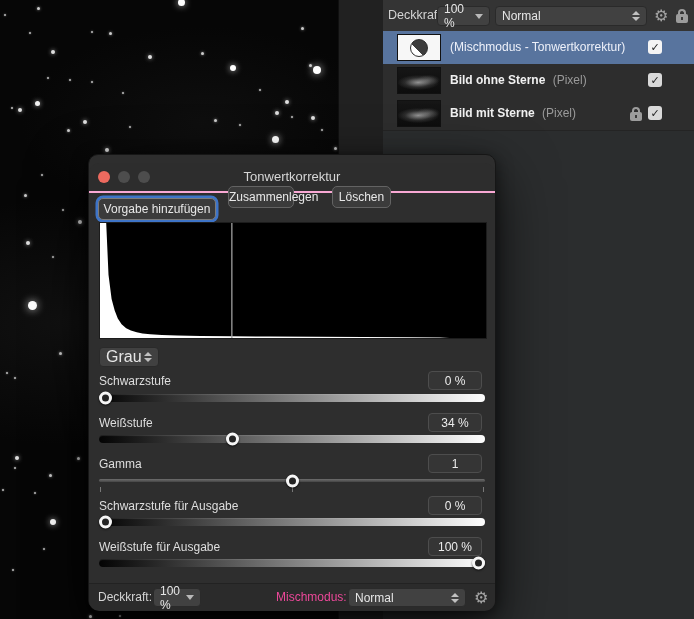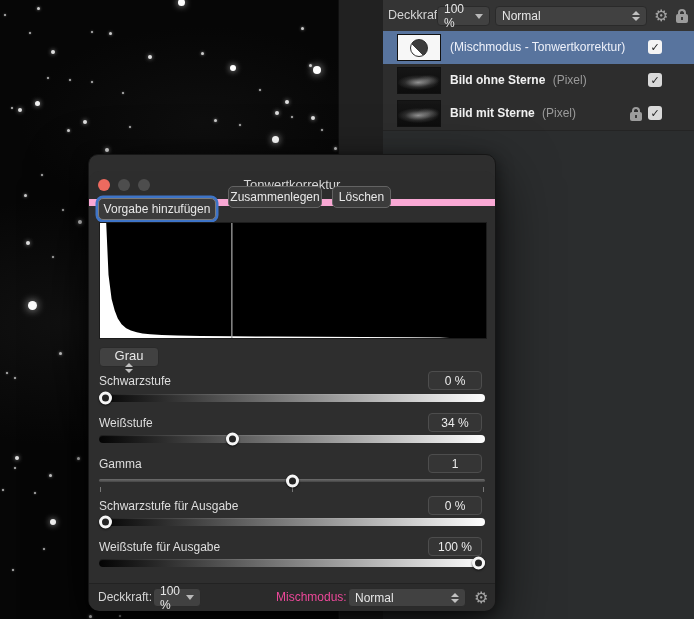--- a/index.html
+++ b/index.html
@@ -45,28 +45,28 @@
   .layer-label{position:absolute;left:67px;top:0;line-height:33px;white-space:nowrap;}
   .lname{font-weight:bold;color:#f1f1f1;}
   .ltype{color:#9a9a9a;margin-left:4px;}
   .checkbox{position:absolute;width:14px;height:14px;top:9px;border-radius:3px;background:#d9d9d9;
       color:#1c1c1c;font-size:11px;line-height:14px;text-align:center;font-weight:bold;}
   .checkbox.bright{background:#f4f4f4;}
 
   
   #dialog{left:88px;top:154px;width:408px;height:456px;background:#2e2e2e;border-radius:10px;
       box-shadow:0 22px 60px rgba(0,0,0,.7),0 4px 16px rgba(0,0,0,.55);border:1px solid #161616;box-sizing:border-box;}
-  #dlg-titlebar{left:0;top:16px;width:100%;height:28px;border-bottom:7px solid #f9a8d4;background:#2d2d2d;border-radius:10px 10px 0 0;}
+  #dlg-titlebar{left:0;top:8px;width:100%;height:28px;border-bottom:2px solid #f9a8d4;background:#2d2d2d;border-radius:10px 10px 0 0;}
   .traffic{position:absolute;top:8px;width:12px;height:12px;border-radius:50%;}
   #dlg-title{left:0;top:0;width:100%;text-align:center;line-height:28px;font-size:13px;color:#d6d6d6;}
   .dlg-btn{position:absolute;top:31px;height:22px;background:#3b3b3b;border:1px solid #636363;border-radius:5px;
       color:#e8e8e8;font-size:12px;font-family:inherit;padding:0;}
   .dlg-btn.focused{border-color:#7b7b7b;box-shadow:0 0 0 2.5px #3e74c7;}
   #histogram{left:10px;top:67px;width:386px;height:115px;background:#000;border:1px solid #1c1c1c;box-sizing:content-box;}
-  .sel{height:20px;top:192px;font-size:13px;flex-direction:column;}
+  .sel{height:20px;top:192px;font-size:16px;}
   .label{color:#dedede;font-size:12px;white-space:nowrap;}
   .valbox{position:absolute;left:339px;width:54px;height:19px;background:#353535;border:1px solid #4d4d4d;border-radius:4px;
       text-align:center;line-height:19px;color:#ececec;box-sizing:border-box;font-size:12px;}
   .track{position:absolute;left:10px;width:386px;height:8px;border-radius:4px;
       background:linear-gradient(90deg,#030303,#fdfdfd);box-shadow:inset 0 1px 1px rgba(255,255,255,.12);}
   .track.plain{height:3px;background:linear-gradient(180deg,#6e6e6e,#454545);box-shadow:none;}
   .knob{position:absolute;top:50%;transform:translateY(-50%);width:13px;height:13px;border-radius:50%;
       background:#242424;border:3px solid #f6f6f6;box-sizing:border-box;box-shadow:0 1px 2px rgba(0,0,0,.7);}
   .tick{position:absolute;width:1px;height:5px;background:#787878;top:8px;}
   #dlg-footer{left:0;top:428px;width:100%;height:27px;border-top:1px solid #222;background:#2b2b2b;border-radius:0 0 10px 10px;}
@@ -191,21 +191,21 @@
 
   <div id="dialog" class="abs">
     <div id="dlg-titlebar" class="abs">
       <span class="traffic" style="left:9px;background:#ed6a5f;"></span>
       <span class="traffic" style="left:29px;background:#4d4d4d;"></span>
       <span class="traffic" style="left:49px;background:#4d4d4d;"></span>
       <div id="dlg-title" class="abs">Tonwertkorrektur</div>
     </div>
 
     <button class="dlg-btn focused" style="left:9px;width:118px;margin-top:12px;">Vorgabe hinzufügen</button>
-    <button class="dlg-btn" style="left:139px;width:94px;">Zusammenlegen</button>
+    <button class="dlg-btn" style="left:139px;width:66px;">Zusammenlegen</button>
     <button class="dlg-btn" style="left:243px;width:59px;">Löschen</button>
 
     <div id="histogram" class="abs">
       <svg id="hist-svg" width="386" height="115" viewBox="0 0 386 115" preserveAspectRatio="none">
         <path id="hist-path" fill="#ffffff" d="M0,115 L0.0,0.0 L6.2,0.0 L8.5,51.7 L11.6,75.9 L14.7,87.4 L17.8,95.5 L21.6,101.2 L26.2,105.2 L30.9,107.5 L36.7,109.3 L42.5,110.4 L50.2,111.3 L61.8,112.0 L77.2,112.6 L100.4,112.9 L131.2,113.3 L169.8,113.5 L216.2,113.7 L262.5,114.0 L308.8,114.2 L339.7,114.4 L349.3,115.0 Z"></path>
         <rect id="hist-marker" y="0" width="1.3" height="115" fill="#9f9f9f" x="131.2"></rect>
       </svg>
     </div>
 
     <div class="abs dd sel" style="left:10px;width:60px;">

